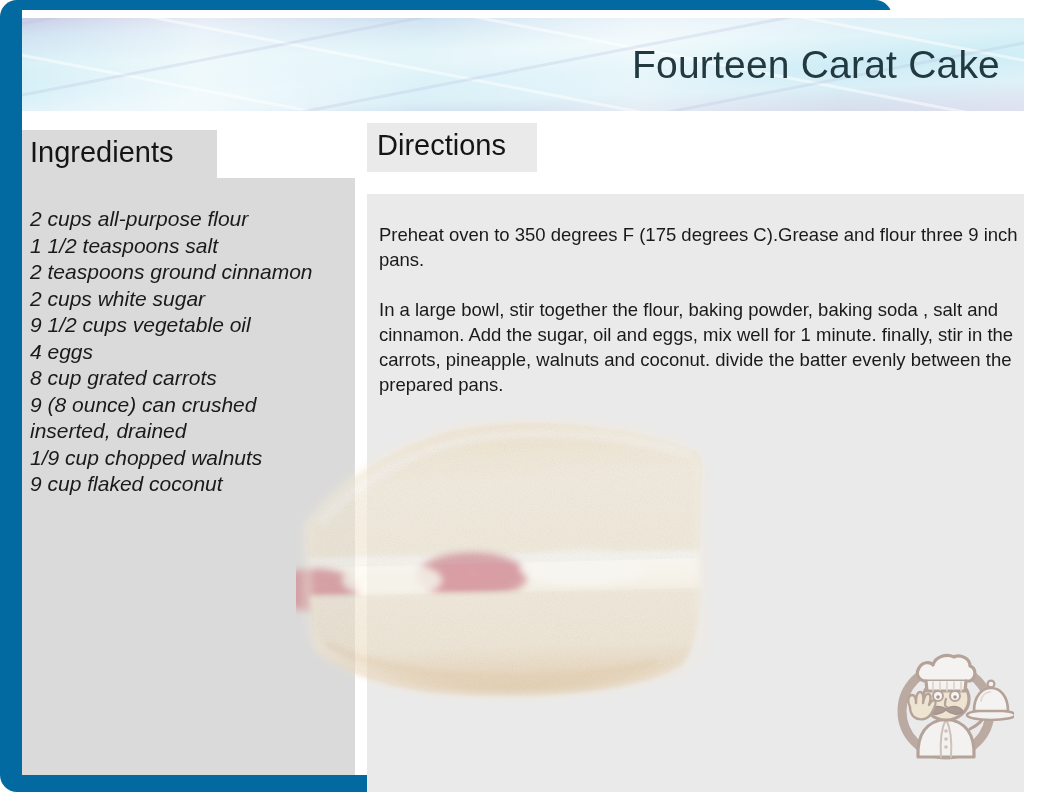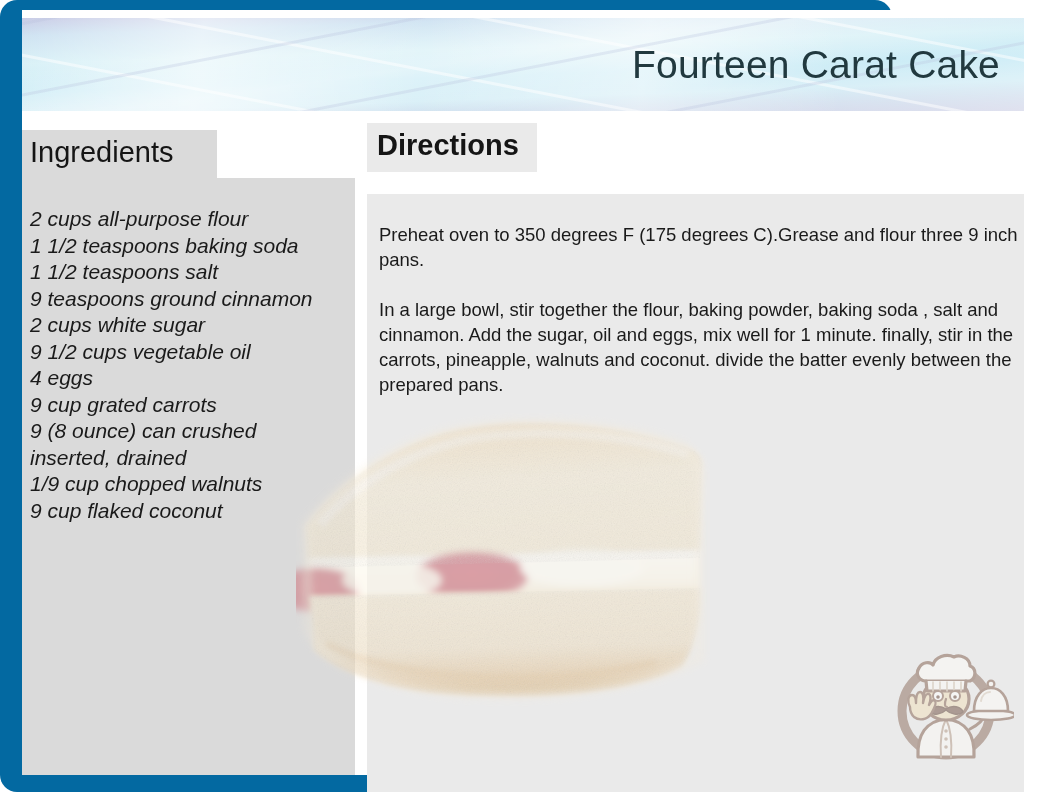--- a/index.html
+++ b/index.html
@@ -158,21 +158,21 @@
     top: 0px;
     width: 170px;
     height: 49px;
     background: #eaeaea;
   }
   #directions-title {
     position: absolute;
     left: 10px;
     top: 6px;
     font-size: 29px;
-    font-weight: 700;
+    font-weight: 400;
     color: #151515;
     white-space: nowrap;
   }
   #directions-body {
     position: absolute;
     left: 0px;
     top: 49px;
     width: 657px;
     height: 603px;
     background: #eaeaea;
@@ -219,27 +219,26 @@
       <div id="banner-weave-b"></div>
       <div id="recipe-title">Fourteen Carat Cake</div>
     </div>
 
     <div id="ingredients-panel">
       <div id="ingredients-title-box">
         <div id="ingredients-title">Ingredients</div>
       </div>
       <div id="ingredients-body">
         <div class="ingredient-line">2 cups all-purpose flour</div>
-        <div class="ingredient-line">1 1/2 teaspoons baking soda</div>
         <div class="ingredient-line">1 1/2 teaspoons salt</div>
-        <div class="ingredient-line">9 teaspoons ground cinnamon</div>
+        <div class="ingredient-line">2 teaspoons ground cinnamon</div>
         <div class="ingredient-line">2 cups white sugar</div>
         <div class="ingredient-line">9 1/2 cups vegetable oil</div>
         <div class="ingredient-line">4 eggs</div>
-        <div class="ingredient-line">9 cup grated carrots</div>
+        <div class="ingredient-line">8 cup grated carrots</div>
         <div class="ingredient-line">9 (8 ounce) can crushed</div>
         <div class="ingredient-line">inserted, drained</div>
         <div class="ingredient-line">1/9 cup chopped walnuts</div>
         <div class="ingredient-line">9 cup flaked coconut</div>
       </div>
     </div>
 
     <div id="directions-panel">
       <div id="directions-title-box">
         <div id="directions-title">Directions</div>

